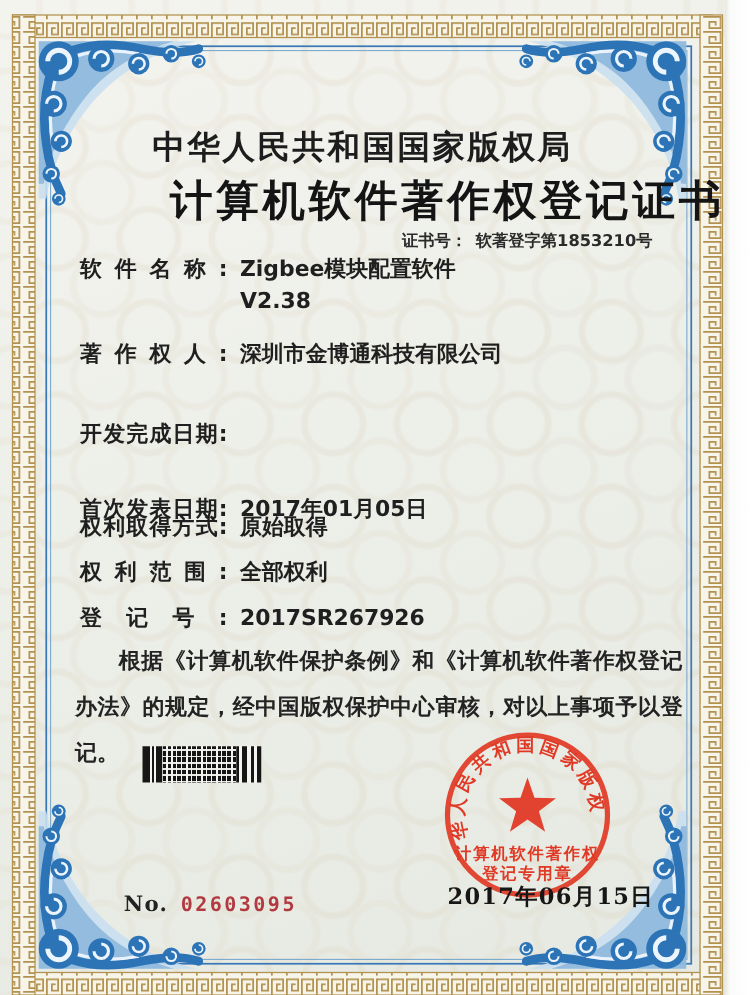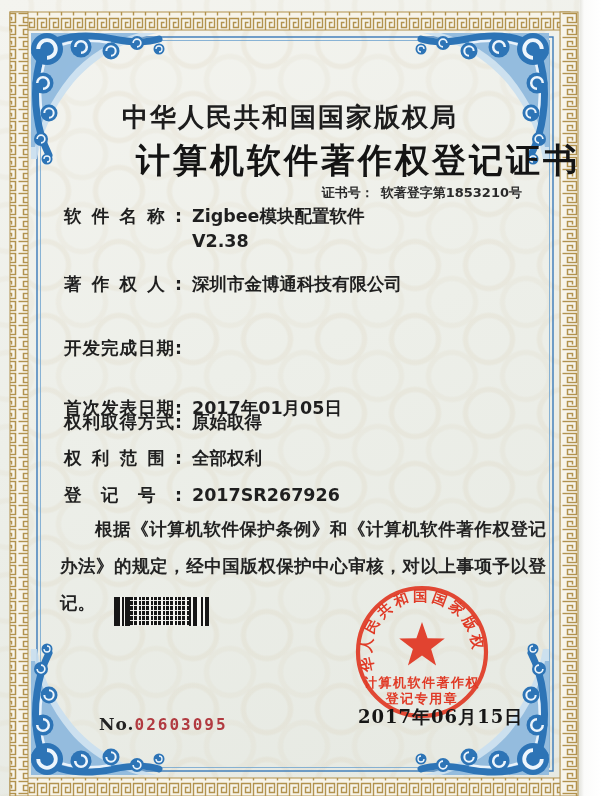--- a/index.html
+++ b/index.html
@@ -56,21 +56,21 @@
   .bc-cap-r{width:20px;height:100%;
     background:linear-gradient(90deg,#161616 0 12%,#f4f4f0 12% 22%,#161616 22% 42%,#f4f4f0 42% 58%,#161616 58% 72%,#f4f4f0 72% 82%,#161616 82% 100%);}
 
   
   .seal{position:absolute;left:342px;top:572px;z-index:3;}
   .issue-date{position:absolute;left:358px;top:705px;z-index:4;
     font-family:"DejaVu Serif","Liberation Serif",serif;
     font-size:18px;font-weight:700;letter-spacing:1px;color:#161616;}
 
   
-  .serial{position:absolute;left:99px;top:714px;z-index:2;display:flex;align-items:baseline;gap:0;}
+  .serial{position:absolute;left:99px;top:714px;z-index:2;display:flex;align-items:baseline;gap:10px;}
   .serial .no{font-family:"DejaVu Serif","Liberation Serif",serif;font-size:17px;font-weight:700;
     letter-spacing:1px;color:#222222;}
   .serial .num{font-family:"DejaVu Sans Mono","Liberation Mono",monospace;font-size:16px;
     font-weight:600;letter-spacing:2px;color:#b13a40;}
 </style>
 </head>
 <body>
 
 <div id="stage">
   <div class="cert">

